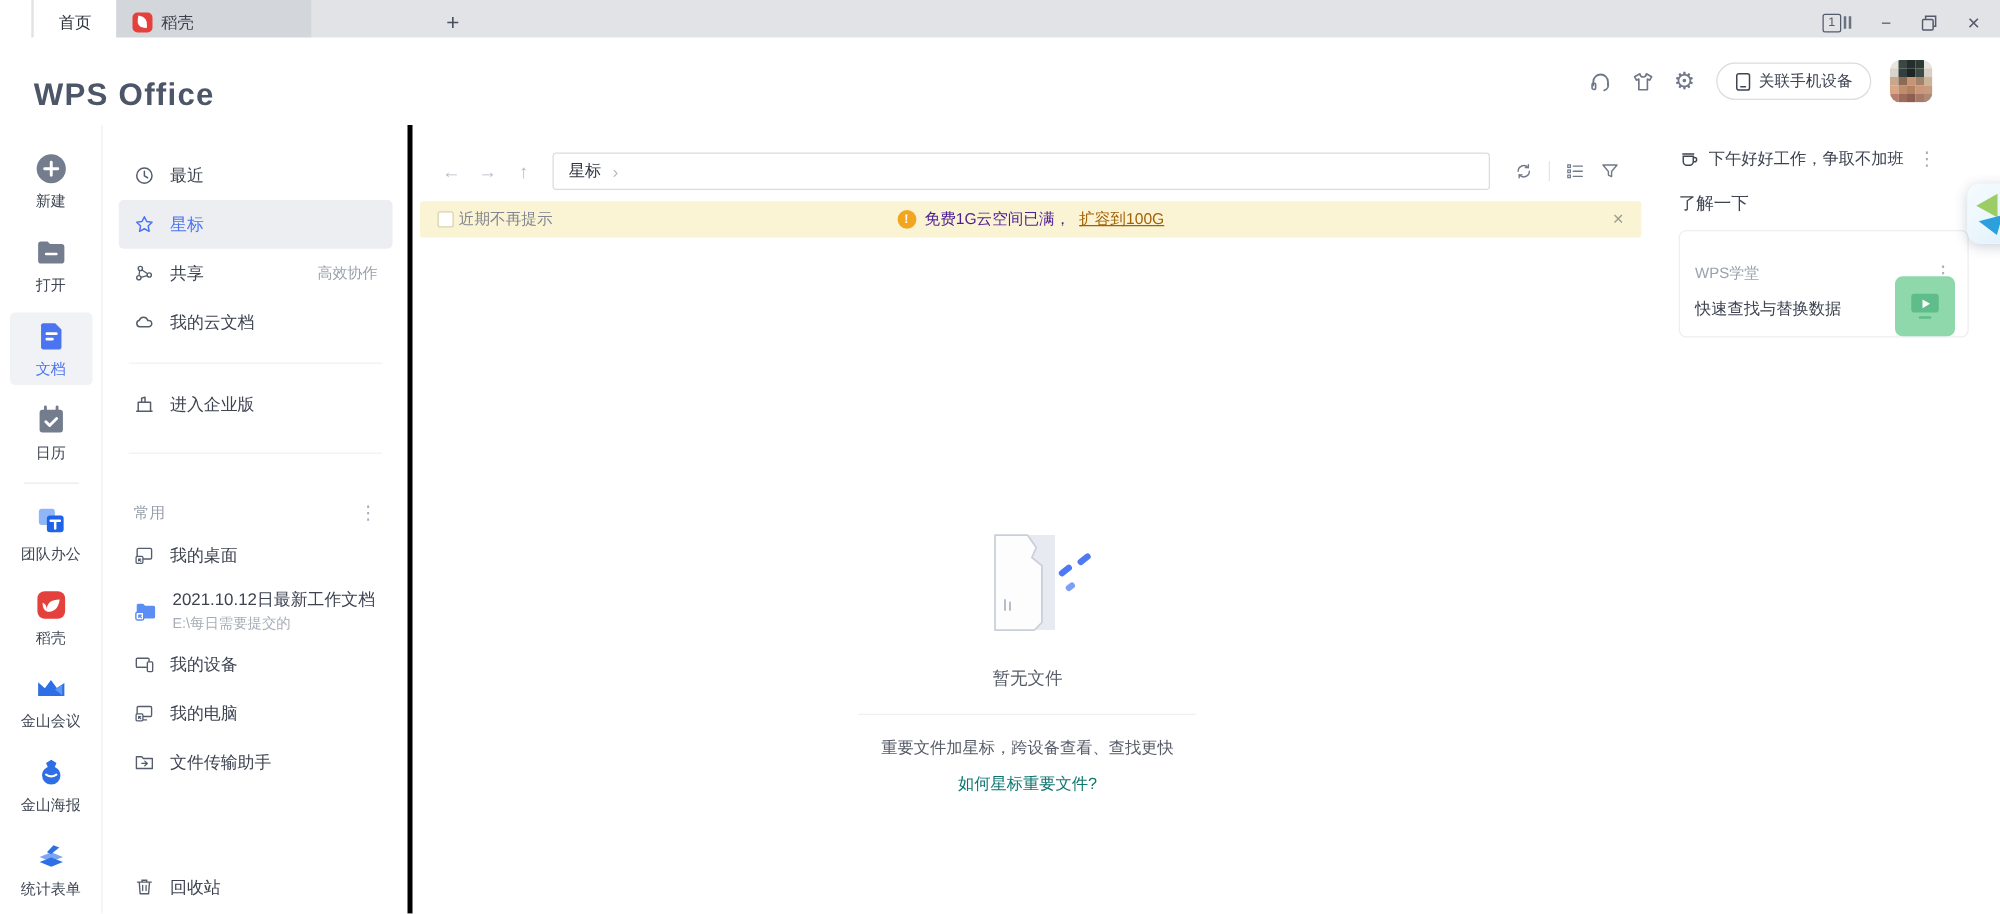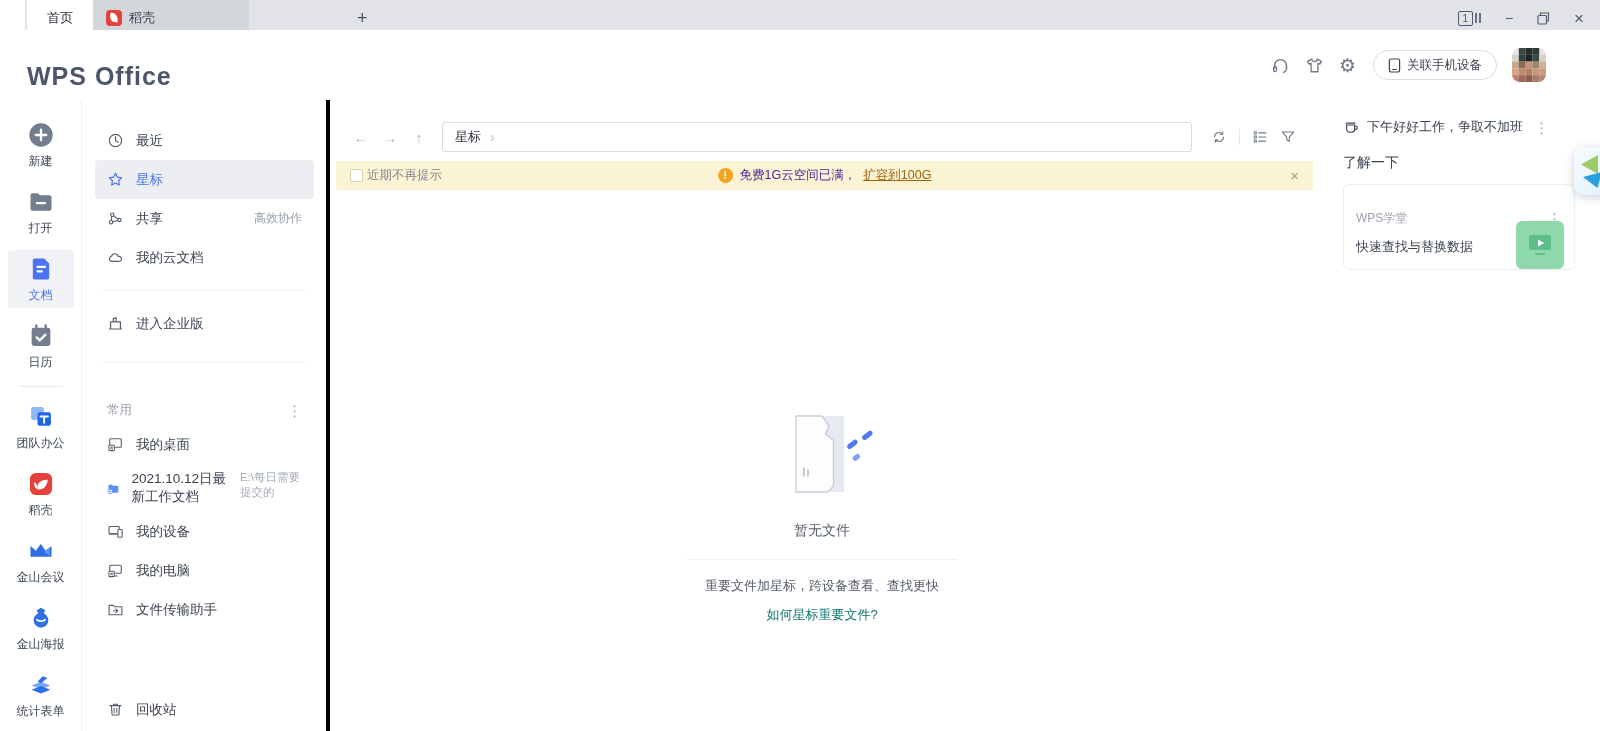--- a/index.html
+++ b/index.html
@@ -43,21 +43,21 @@
 
   
   .nav { position:absolute; top:100px; left:83px; width:247px; bottom:0; border-right:4px solid #000000; background:#fff; display:flex; flex-direction:column; padding-top:21px; }
   .nav-item { height:39px; margin:0 12px; padding:0 12px; border-radius:4px; display:flex; align-items:center; gap:12px; font-size:13.5px; color:#3d4350; flex:0 0 auto; }
   .nav-item.selected { background:#eceef2; color:#4b74f0; }
   .nav-item .badge { margin-left:auto; font-size:12px; color:#9aa1ad; }
   .nav-divider { height:1px; background:#f0f1f4; margin:13px 20px; flex:0 0 auto; }
   .nav-section { height:30px; margin:19px 12px 0; padding:0 12px; display:flex; align-items:center; font-size:12.5px; color:#979eab; flex:0 0 auto; }
   .kebab { margin-left:auto; color:#a6acb8; font-size:15px; line-height:1; letter-spacing:0; }
   .nav-item2 { height:48px; margin:0 12px; padding:0 12px; border-radius:4px; display:flex; align-items:center; gap:12px; flex:0 0 auto; }
-  .nav-item2 .txt { display:flex; flex-direction:row; gap:2px; }
+  .nav-item2 .txt { display:flex; flex-direction:column; gap:2px; }
   .nav-item2 .t1 { font-size:13.5px; color:#3d4350; }
   .nav-item2 .t2 { font-size:11.5px; color:#a7adb8; }
   .nav-spacer { flex:1; }
   .nav-bottom { margin-bottom:2px; }
 
   
   .main { position:absolute; top:100px; left:331px; width:982px; bottom:0; background:#fff; }
   .toolbar { position:absolute; top:22px; left:0; right:0; height:30px; display:flex; align-items:center; padding:0 17px 0 22px; }
   .navarrows { display:flex; gap:13px; color:#b6bcc7; font-size:15px; }
   .navarrows span { width:16px; text-align:center; }
@@ -68,21 +68,21 @@
 
   .banner { position:absolute; top:61px; left:5px; right:0; height:29px; background:#fbf4d4; border-radius:2px; display:flex; align-items:center; padding:0 14px; font-size:12.5px; }
   .chkwrap { display:flex; align-items:center; gap:4px; color:#83868f; }
   .chk { width:13px; height:13px; background:#fff; border:1px solid #d8d2ad; border-radius:2px; }
   .banner-center { position:absolute; left:50%; transform:translateX(-50%); display:flex; align-items:center; gap:7px; }
   .warn { width:15px; height:15px; border-radius:50%; background:#f2a51f; color:#fff; font-size:10px; font-weight:bold; display:flex; align-items:center; justify-content:center; }
   .bmsg { color:#4c1d95; }
   .blink { color:#a16207; text-decoration:underline; }
   .bclose { margin-left:auto; color:#9a9b90; font-size:15px; line-height:1; }
 
-  .empty { position:absolute; top:312px; left:50%; transform:translateX(-50%); display:flex; flex-direction:column; align-items:center; }
+  .empty { position:absolute; top:324px; left:50%; transform:translateX(-50%); display:flex; flex-direction:column; align-items:center; }
   .empty .title { margin-top:26px; font-size:14px; color:#565c68; }
   .empty .hr { width:270px; height:1px; background:#eef0f3; margin:19px 0 17px; }
   .empty .desc { font-size:13px; color:#555b67; }
   .empty .link { margin-top:11px; font-size:13px; color:#0f766e; }
 
   
   .aside { position:absolute; top:100px; left:1331px; right:0; bottom:0; background:#fff; }
   .greet { position:absolute; top:18px; left:12px; width:206px; display:flex; align-items:center; gap:8px; font-size:13px; color:#3d4350; }
   .learn { position:absolute; top:54px; left:12px; font-size:14px; color:#3d4350; }
   .card { position:absolute; top:84px; left:12px; width:232px; height:86px; border:1px solid #edeef2; border-radius:6px; padding:9px 12px; }

